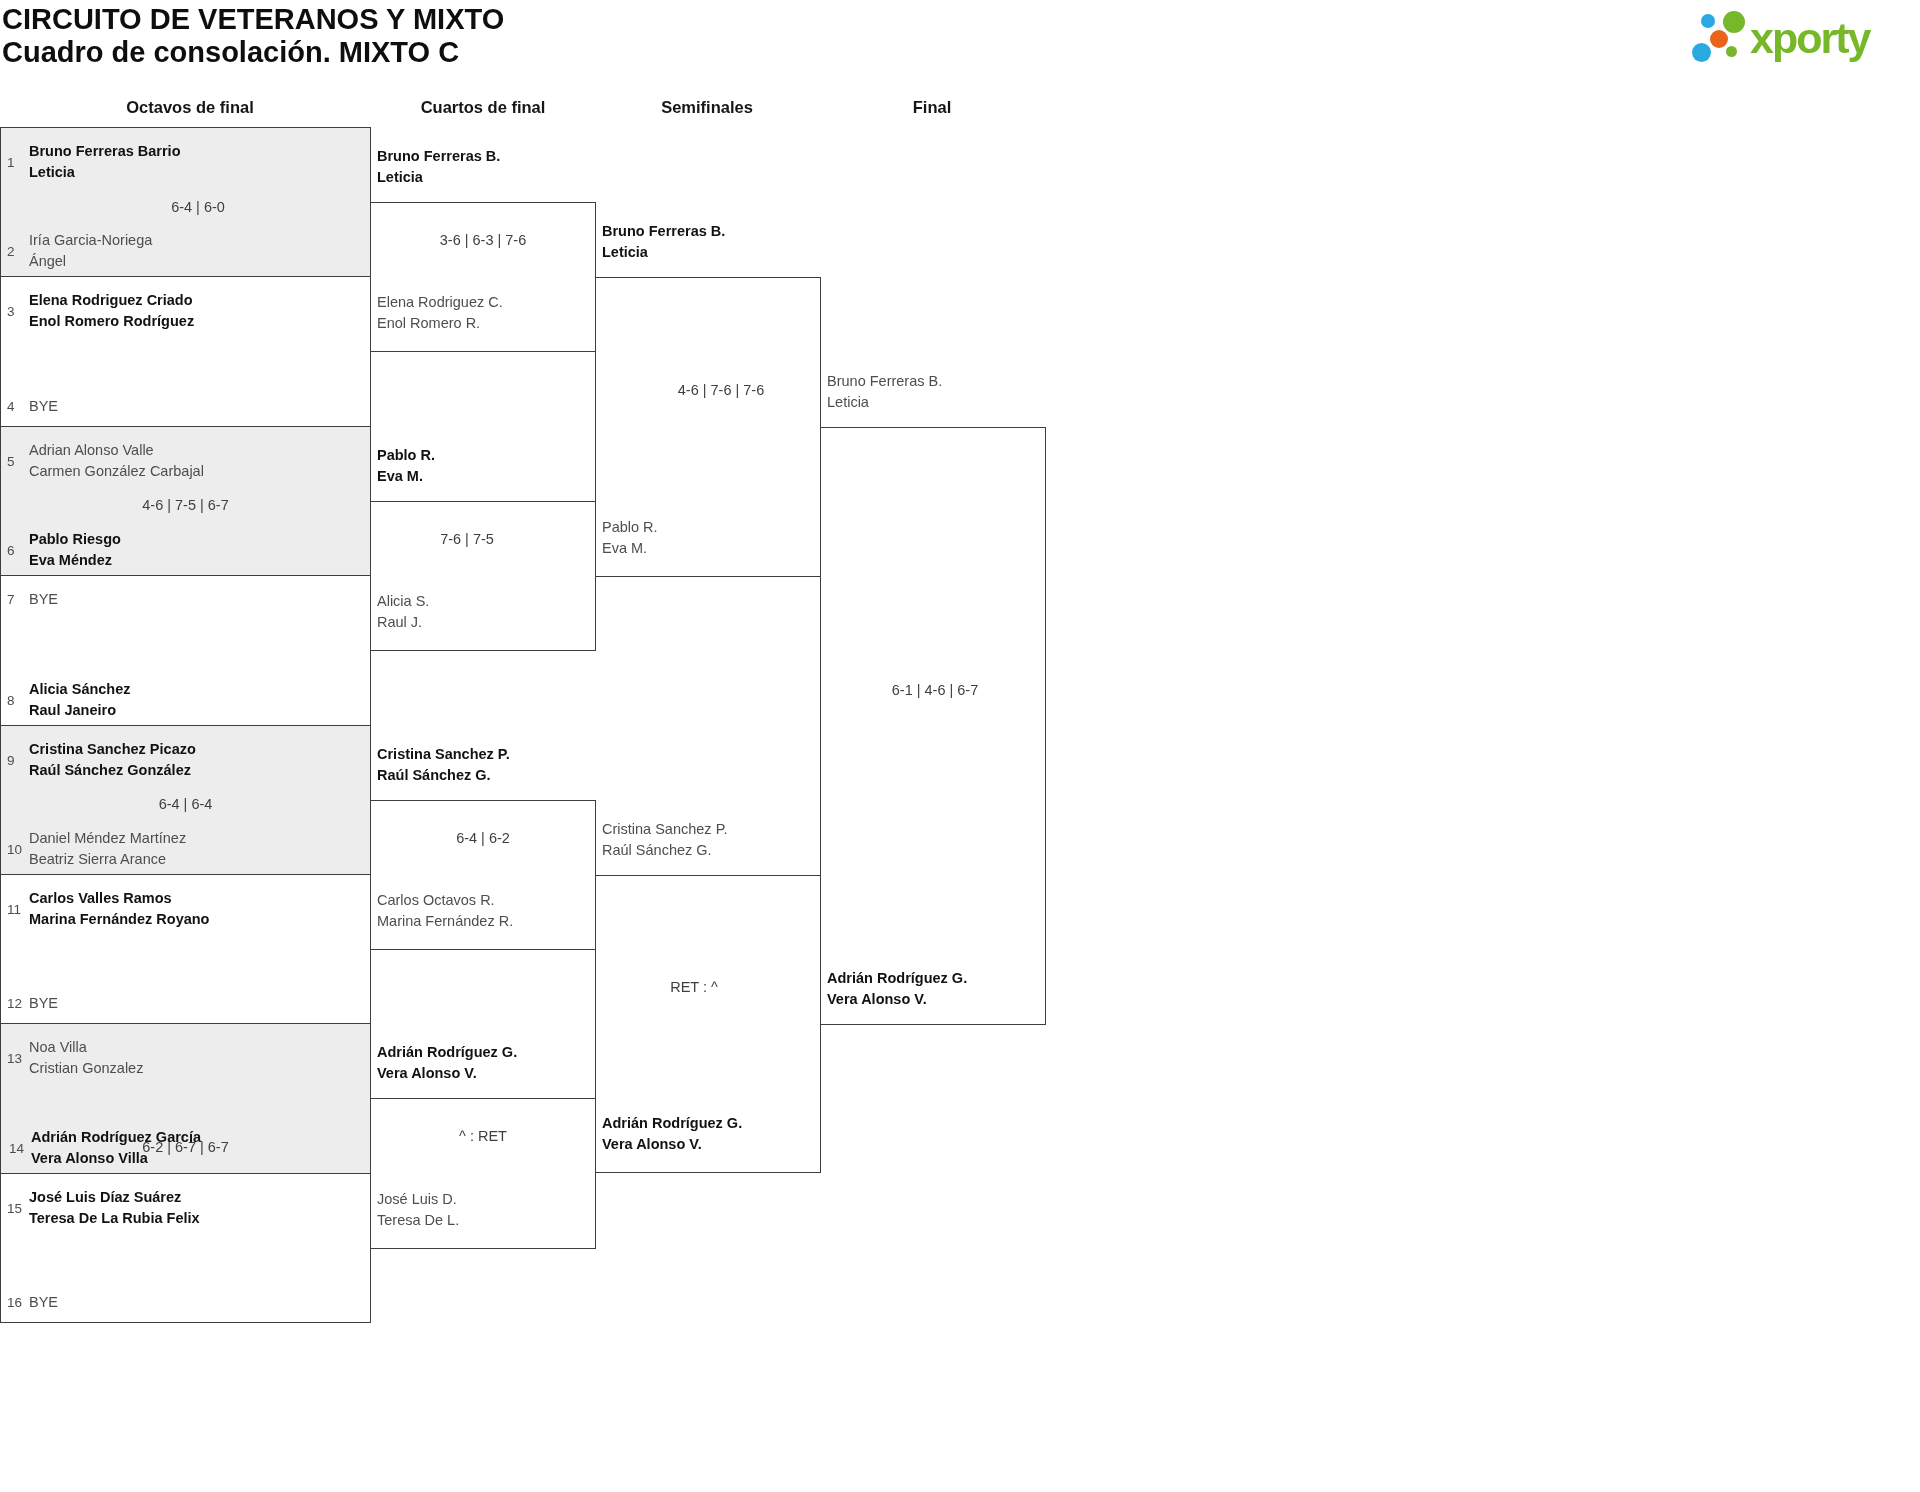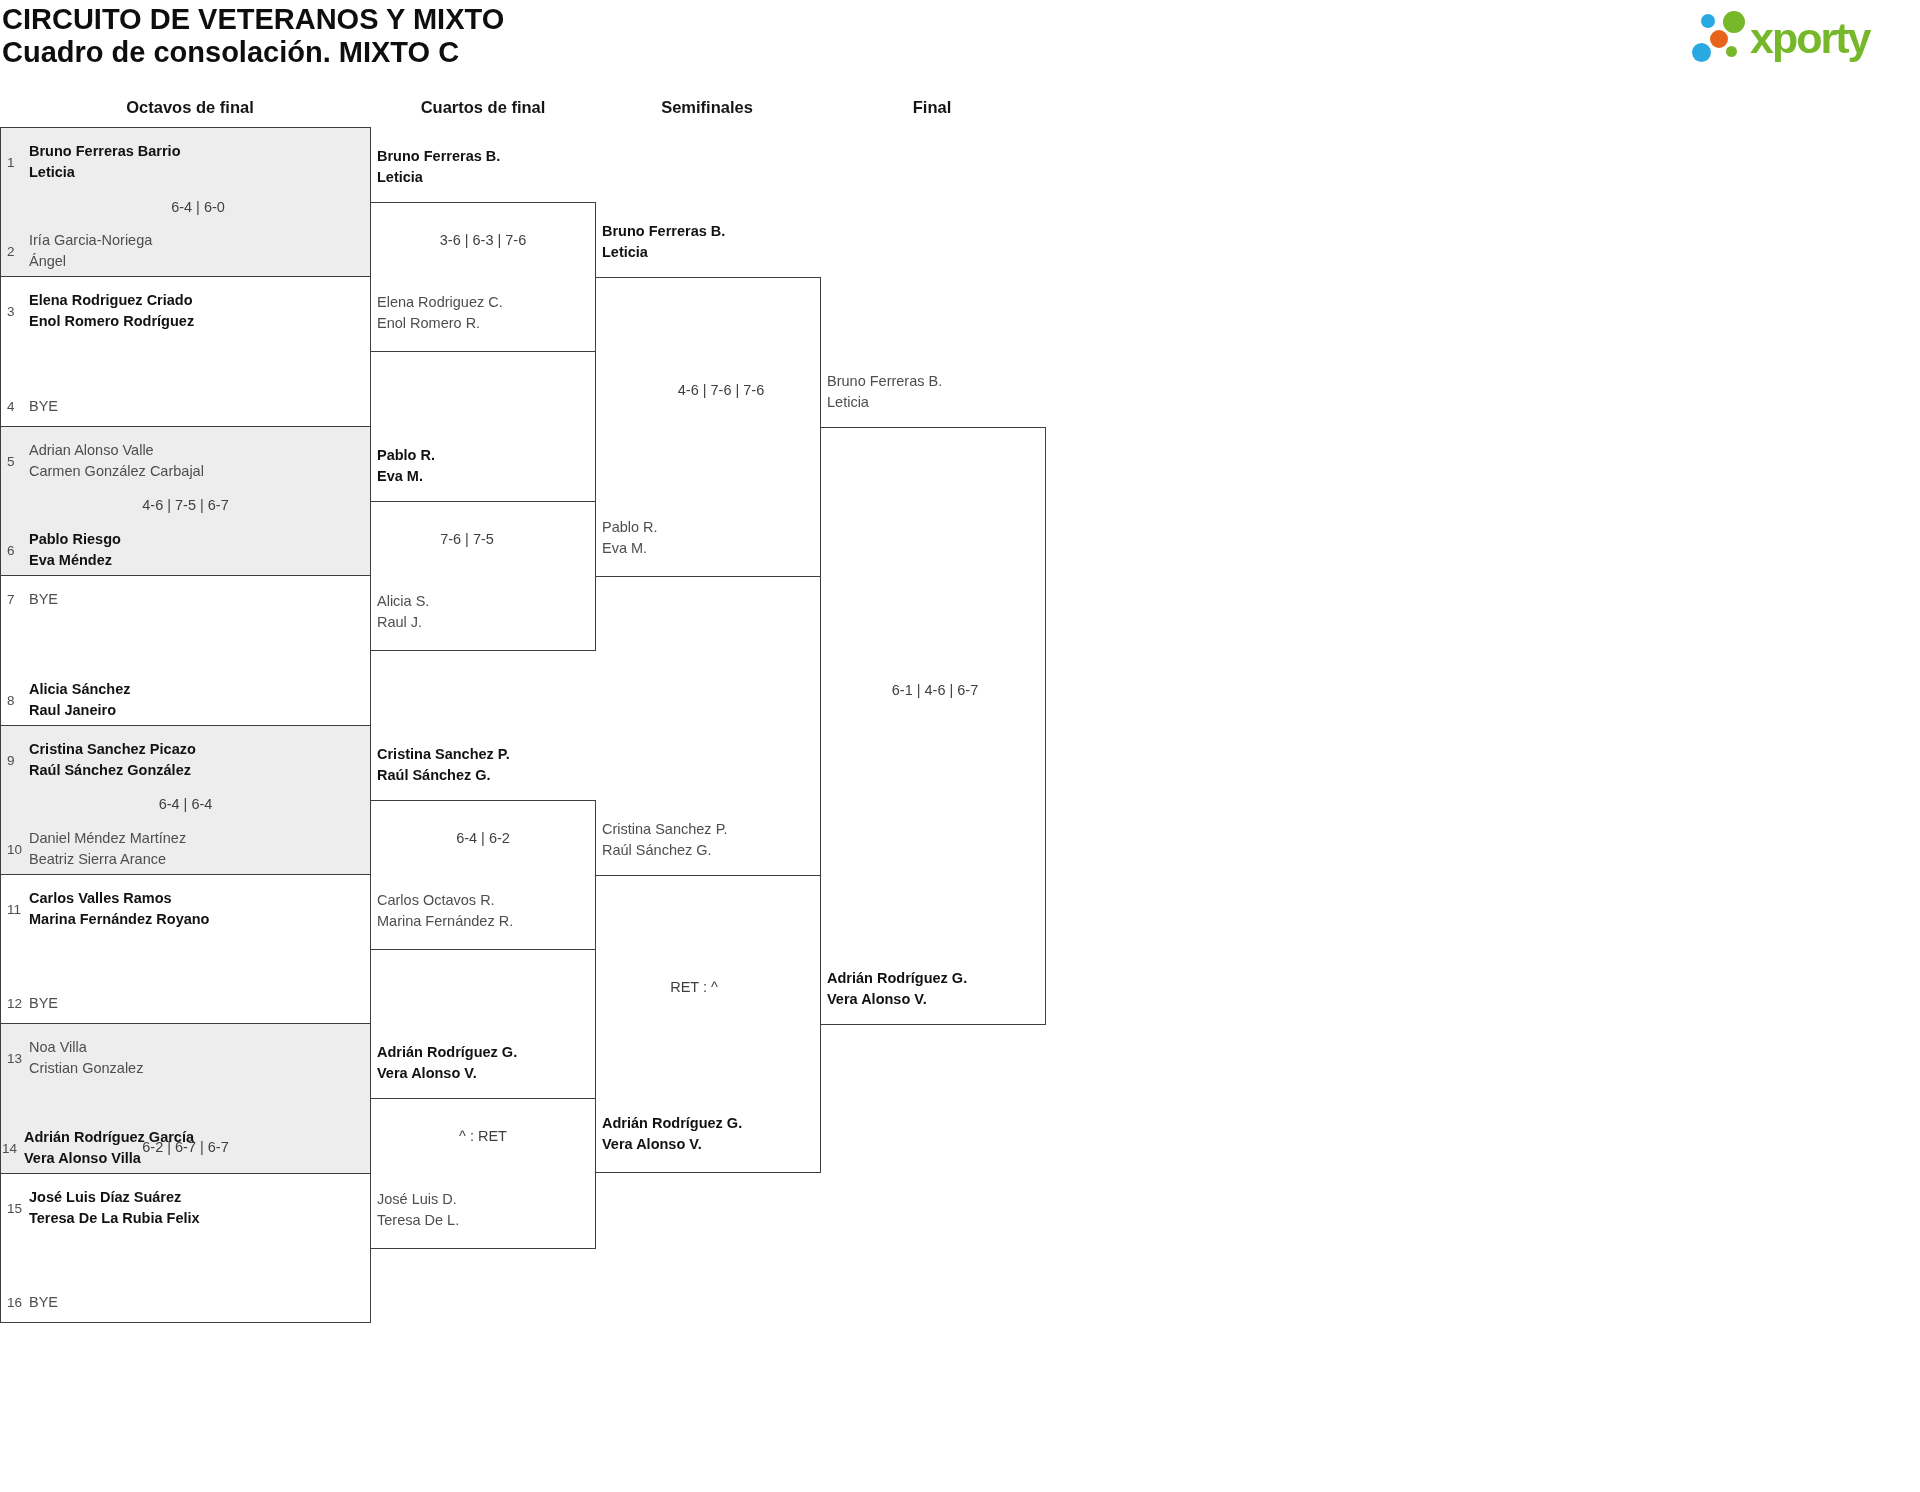--- a/index.html
+++ b/index.html
@@ -153,21 +153,21 @@
   </div>
 
   <div class="slot" style="left:7px;top:1037px">
     <span class="seed">13</span>
     <div class="names l">
         <div>Noa Villa</div>
         <div>Cristian Gonzalez</div>
       </div>
   </div>
   <div class="score" style="left:0;top:1136px;width:371px">6-2 | 6-7 | 6-7</div>
-  <div class="slot" style="left:2px;top:1127px">
+  <div class="slot" style="left:9px;top:1127px">
     <span class="seed">14</span>
     <div class="names w">
         <div>Adrián Rodríguez García</div>
         <div>Vera Alonso Villa</div>
       </div>
   </div>
 
   <div class="slot" style="left:7px;top:1187px">
     <span class="seed">15</span>
     <div class="names w">

